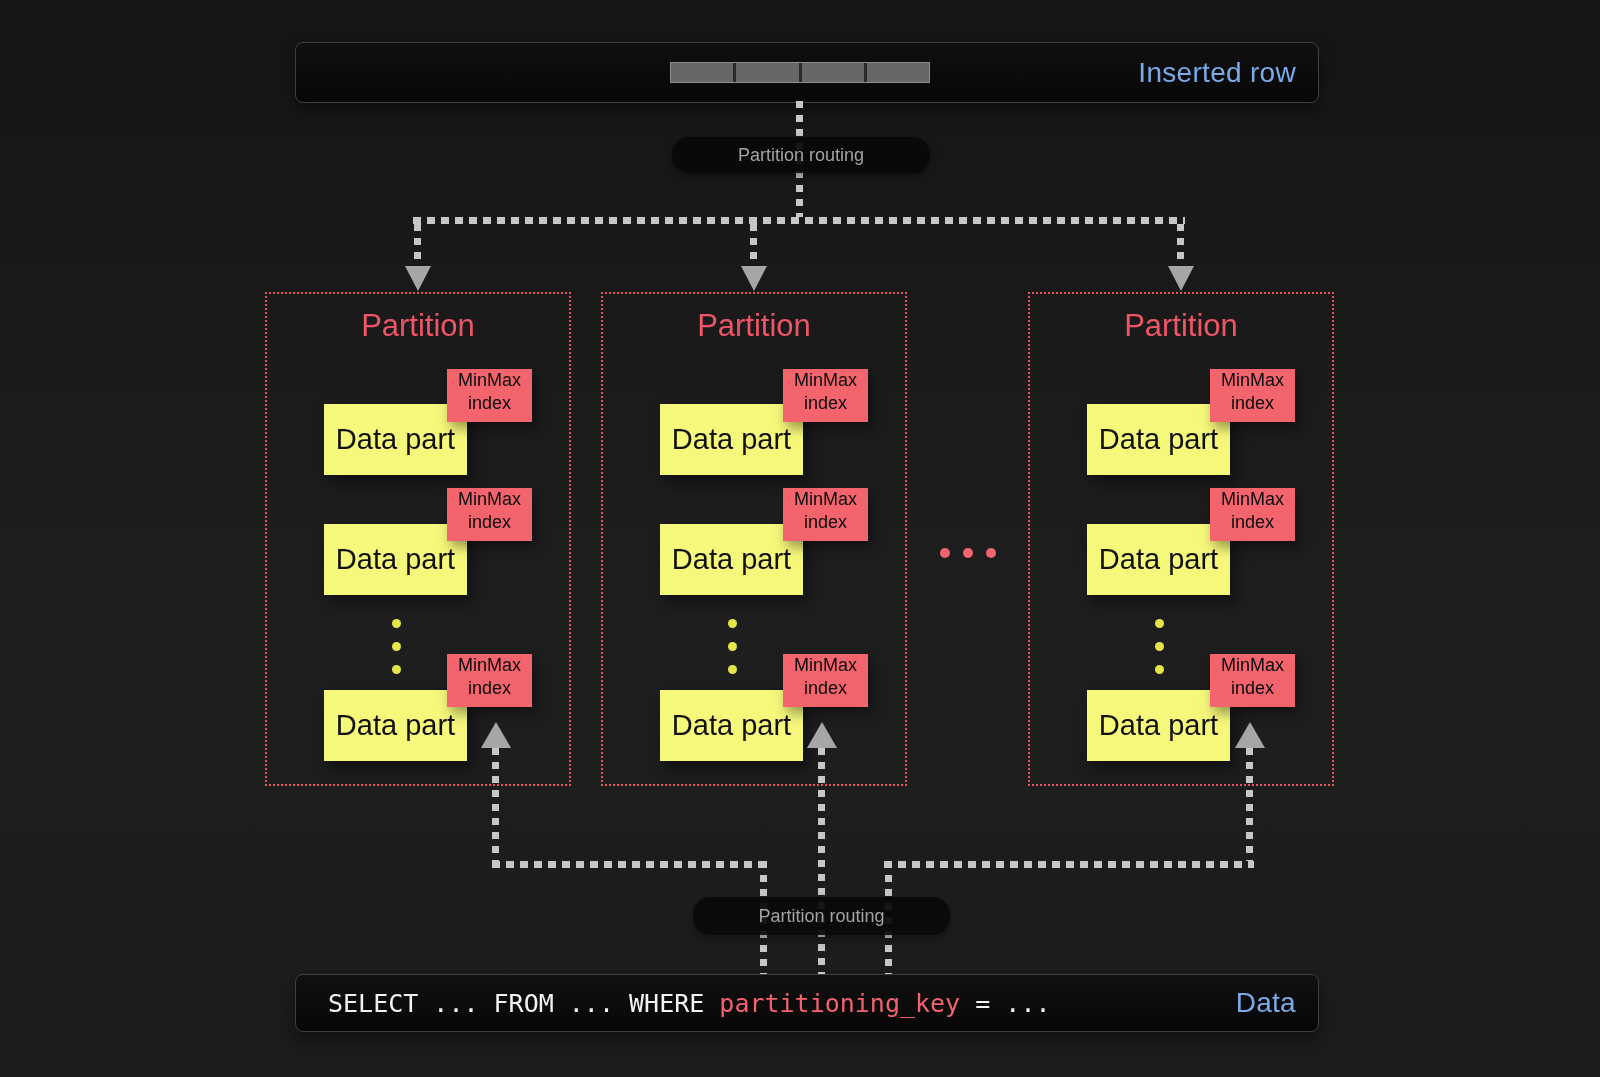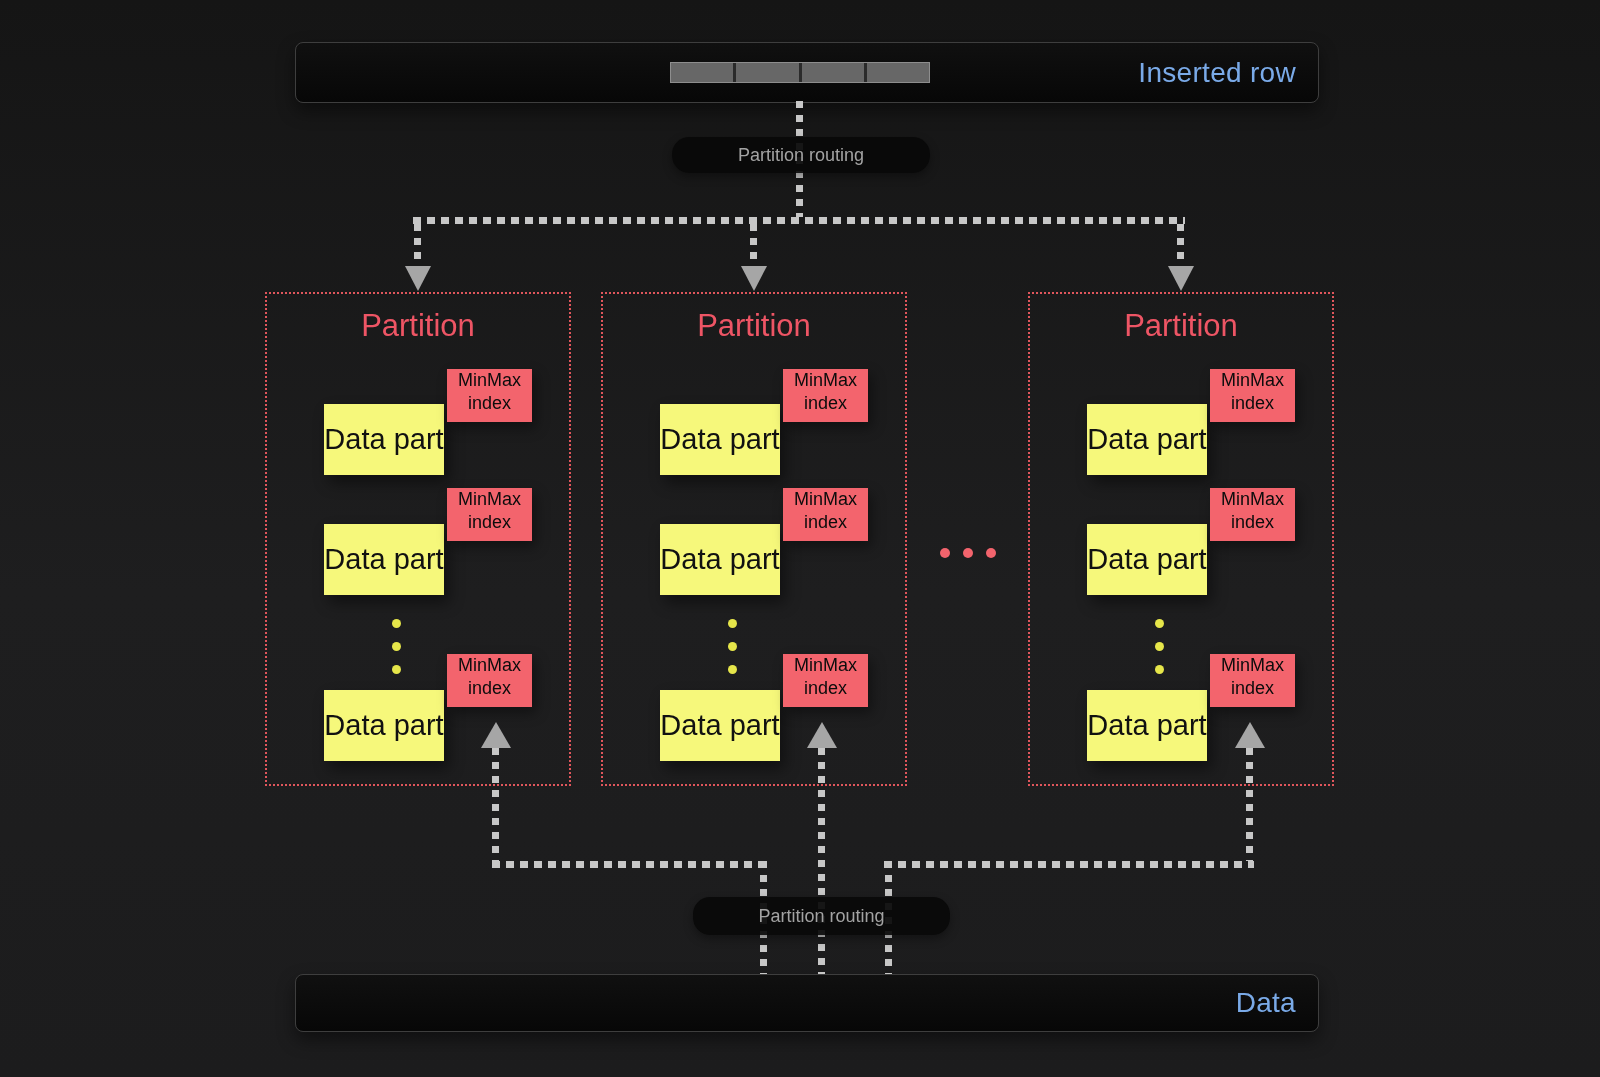--- a/index.html
+++ b/index.html
@@ -51,21 +51,21 @@
   
   .partition{
     position:absolute;top:292px;width:306px;height:494px;
     border:2px dotted #e0565c;box-sizing:border-box;z-index:2;
   }
   .p-title{
     position:absolute;left:0;top:14px;width:100%;text-align:center;
     color:#ee5565;font-size:31px;
   }
   .part{
-    position:absolute;left:57px;width:120px;height:71px;
+    position:absolute;left:57px;width:143px;height:71px;
     background:#f6f87b;color:#111;font-size:29px;
     display:flex;align-items:center;justify-content:center;
     box-shadow:5px 8px 14px rgba(0,0,0,.45);z-index:2;
   }
   .tag{
     position:absolute;left:167px;width:85px;height:53px;
     background:#f3646d;color:#0c0c0c;font-size:18px;line-height:23px;
     text-align:center;display:flex;align-items:flex-start;justify-content:center;
     box-shadow:4px 6px 12px rgba(0,0,0,.4);z-index:3;margin-left:13px;
   }
@@ -183,16 +183,17 @@
   <div class="vdash" style="left:818px;top:748px;height:226px;z-index:3;"></div>
   <div class="arrow-up" style="left:1235px;top:722px;"></div>
   <div class="vdash" style="left:1246px;top:748px;height:113px;z-index:3;"></div>
   <div class="hdash" style="left:492px;top:861px;width:278px;"></div>
   <div class="hdash" style="left:884px;top:861px;width:370px;"></div>
   <div class="vdash" style="left:760px;top:861px;height:113px;"></div>
   <div class="vdash" style="left:885px;top:861px;height:113px;"></div>
   <div class="pill pruning">Partition routing</div>
 
   <div class="io-box bottom">
+    <div class="sql"><span>SELECT ... FROM ... WHERE </span><span class="key">partitioning_key</span><span> = ...</span></div>
     <div class="io-label">Data</div>
   </div>
 
 </div>
 
 </body></html>

